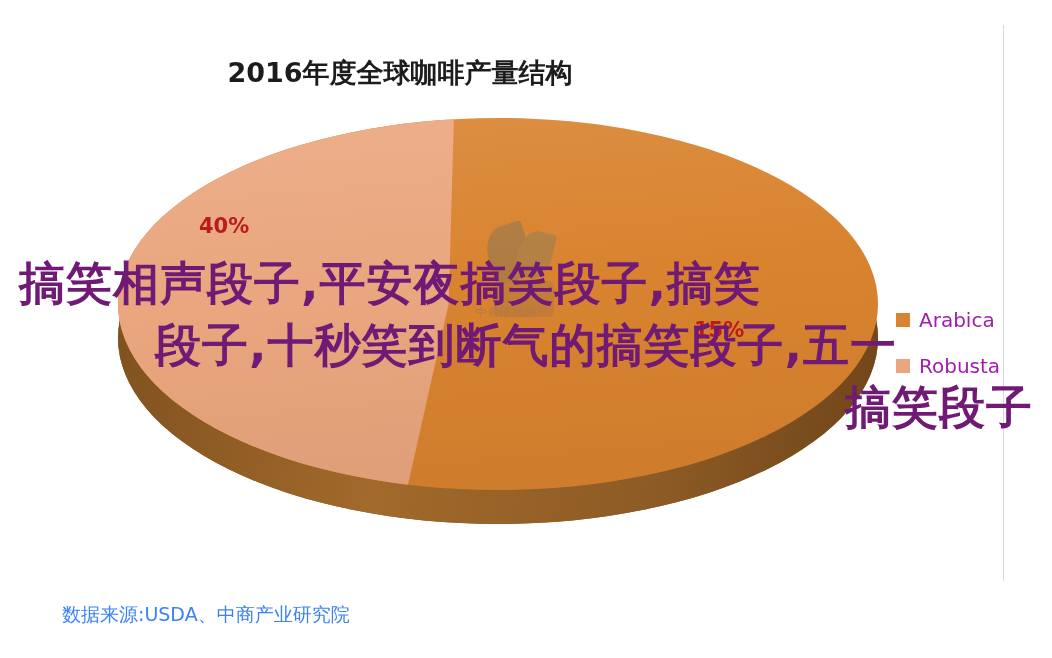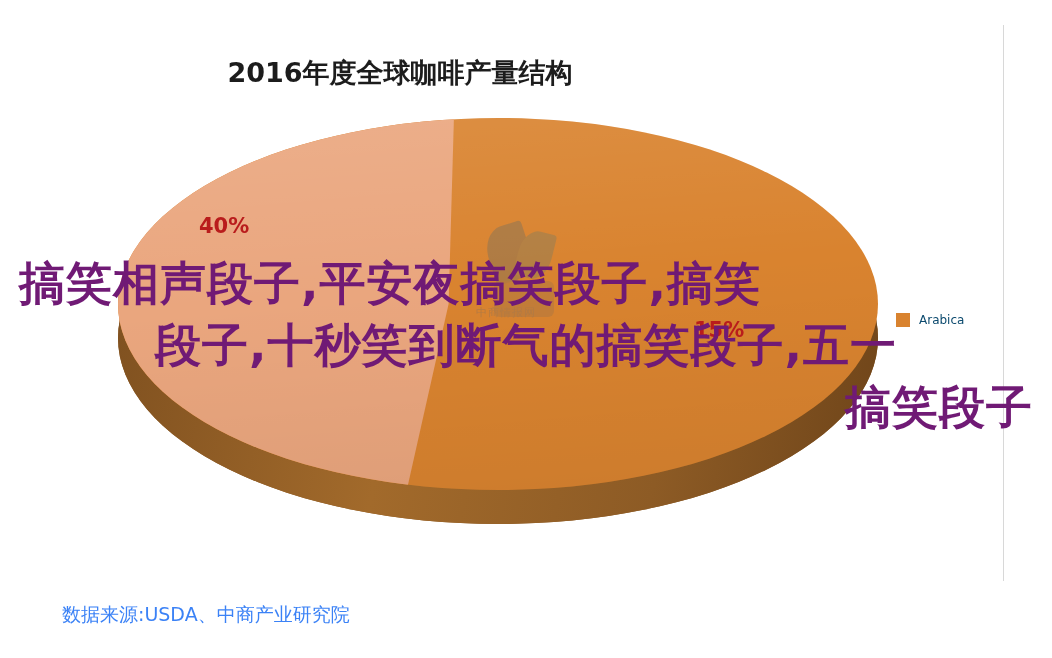--- a/index.html
+++ b/index.html
@@ -160,22 +160,22 @@
     margin-bottom: 16px;
   }
   .legend-swatch {
     width: 14px;
     height: 14px;
     margin-right: 9px;
     flex: 0 0 auto;
   }
   .legend-label {
     font-family: "DejaVu Sans", "Liberation Sans", sans-serif;
-    font-size: 12px;
-    color: #0c4a6e;
+    font-size: 20px;
+    color: #a21caf;
     white-space: nowrap;
   }
 
   
   .source-note {
     position: absolute;
     left: 62px;
     top: 602px;
     font-family: "DejaVu Sans", "Liberation Serif", serif;
     font-size: 19px;
@@ -239,20 +239,24 @@
   </div>
 
   <div class="pie-label label-robusta">40%</div>
   <div class="pie-label label-arabica">15%</div>
 
   <div class="legend">
     <div class="legend-item">
       <span class="legend-swatch" style="background:#d9832f"></span>
       <span class="legend-label">Arabica</span>
     </div>
+    <div class="legend-item">
+      <span class="legend-swatch" style="background:#eaa67e"></span>
+      <span class="legend-label">Robusta</span>
+    </div>
   </div>
 
   <div class="source-note">数据来源:USDA、中商产业研究院</div>
 
   <div class="right-rule"></div>
 
   <div class="overlay-text">
     <span class="overlay-line l1">搞笑相声段子,平安夜搞笑段子,搞笑</span>
     <span class="overlay-line l2">段子,十秒笑到断气的搞笑段子,五一</span>
     <span class="overlay-line l3">搞笑段子</span>

